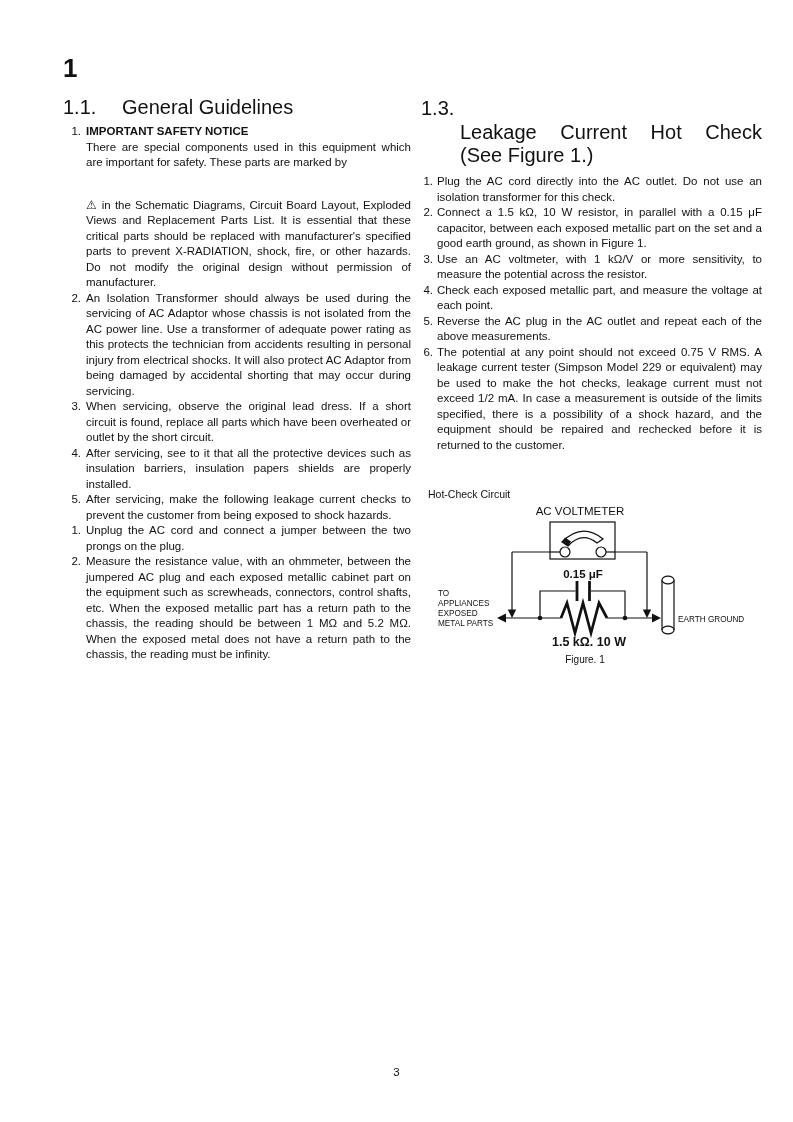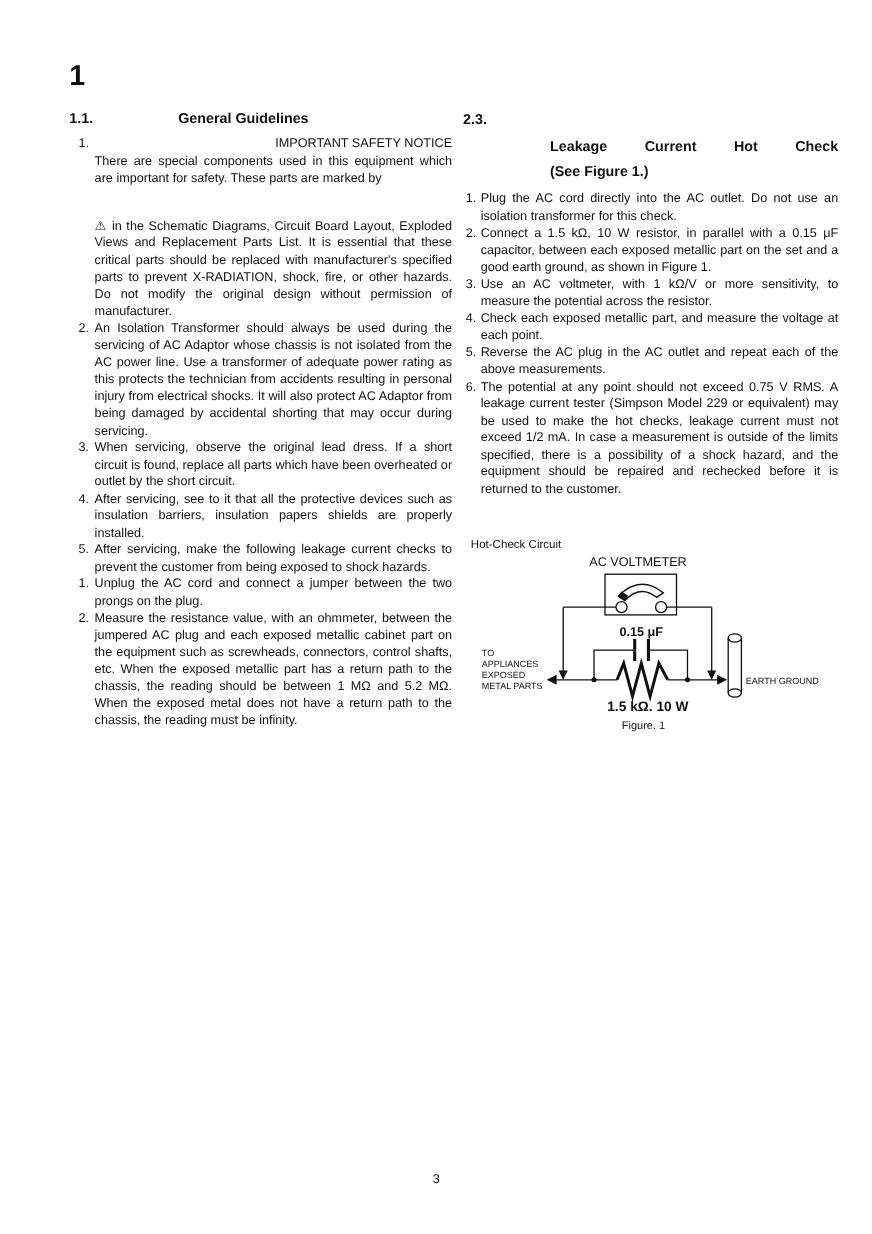--- a/index.html
+++ b/index.html
@@ -7,33 +7,33 @@
     position:relative; width:793px; height:1122px; background:#fff;
     font-family:"Liberation Sans", sans-serif; color:#111; overflow:hidden;
   }
   .doc-title { position:absolute; left:63px; top:53px; display:flex; font-weight:bold; font-size:26px; line-height:30px; letter-spacing:0.2px; }
   .doc-title .num { width:33px; }
 
   .col { position:absolute; top:97px; }
   .col.left  { left:63px;  width:348px; }
   .col.right { left:421px; width:341px; }
 
-  .sec-head { display:flex; font-weight:bold; font-size:13px; line-height:21px; margin-bottom:6px;gap:40px; }
+  .sec-head { display:flex; font-weight:normal; font-size:20px; line-height:21px; margin-bottom:6px; }
   .col.left .sec-head .num { flex:0 0 59px; }
   .sec-head.h13 { line-height:23px; margin-bottom:7px; }
   .sec-head.h13 .num { flex:0 0 39px; }
   .sec-head.h13 .ttl { flex:1; }
   .sec-head.h13 .t1 { text-align:justify; text-align-last:justify;margin-top:24px; }
   .sec-break { margin-top:19px; }
 
   .li { display:flex; font-size:11.5px; line-height:15.5px; }
   .li .num { flex:0 0 18px; text-align:right; padding-right:5px; }
   .col.right .li .num { flex:0 0 12px; padding-right:4px; }
   .li .txt { flex:1; text-align:justify; }
-  .item-heading { font-weight:normal; text-align:right; }
+  .item-heading { font-weight:bold; text-align:left; }
   .para2 { margin-top:27px; }
   .warn-icon { font-size:12px; margin-right:4px; }
 
   .figure-wrap { position:absolute; left:425px; top:448px; width:340px; height:195px;margin-top:32px; }
   .figure-wrap svg text { fill:#111; font-family:"Liberation Sans", sans-serif; }
 
   .page-number { position:absolute; left:0; right:0; top:1066px; text-align:center; font-size:11.5px; }
 </style>
 </head>
 <body>
@@ -80,21 +80,21 @@
       <div class="txt">Unplug the AC cord and connect a jumper between the two prongs on the plug.</div>
     </div>
     <div class="li">
       <span class="num">2.</span>
       <div class="txt">Measure the resistance value, with an ohmmeter, between the jumpered AC plug and each exposed metal­lic cabinet part on the equipment such as screwheads, connectors, control shafts, etc. When the exposed metal­lic part has a return path to the chassis, the reading should be between 1 MΩ and 5.2 MΩ. When the exposed metal does not have a return path to the chassis, the reading must be infinity.</div>
     </div>
   </div>
 
   <div class="col right">
     <div class="sec-head h13">
-      <span class="num">2.3.</span>
+      <span class="num">1.3.</span>
       <span class="ttl">
         <span class="t1" style="display:block">Leakage Current Hot Check</span>
         <span style="display:block">(See Figure 1.)</span>
       </span>
     </div>
     <div class="li">
       <span class="num">1.</span>
       <div class="txt">Plug the AC cord directly into the AC outlet. Do not use an isolation transformer for this check.</div>
     </div>
     <div class="li">

